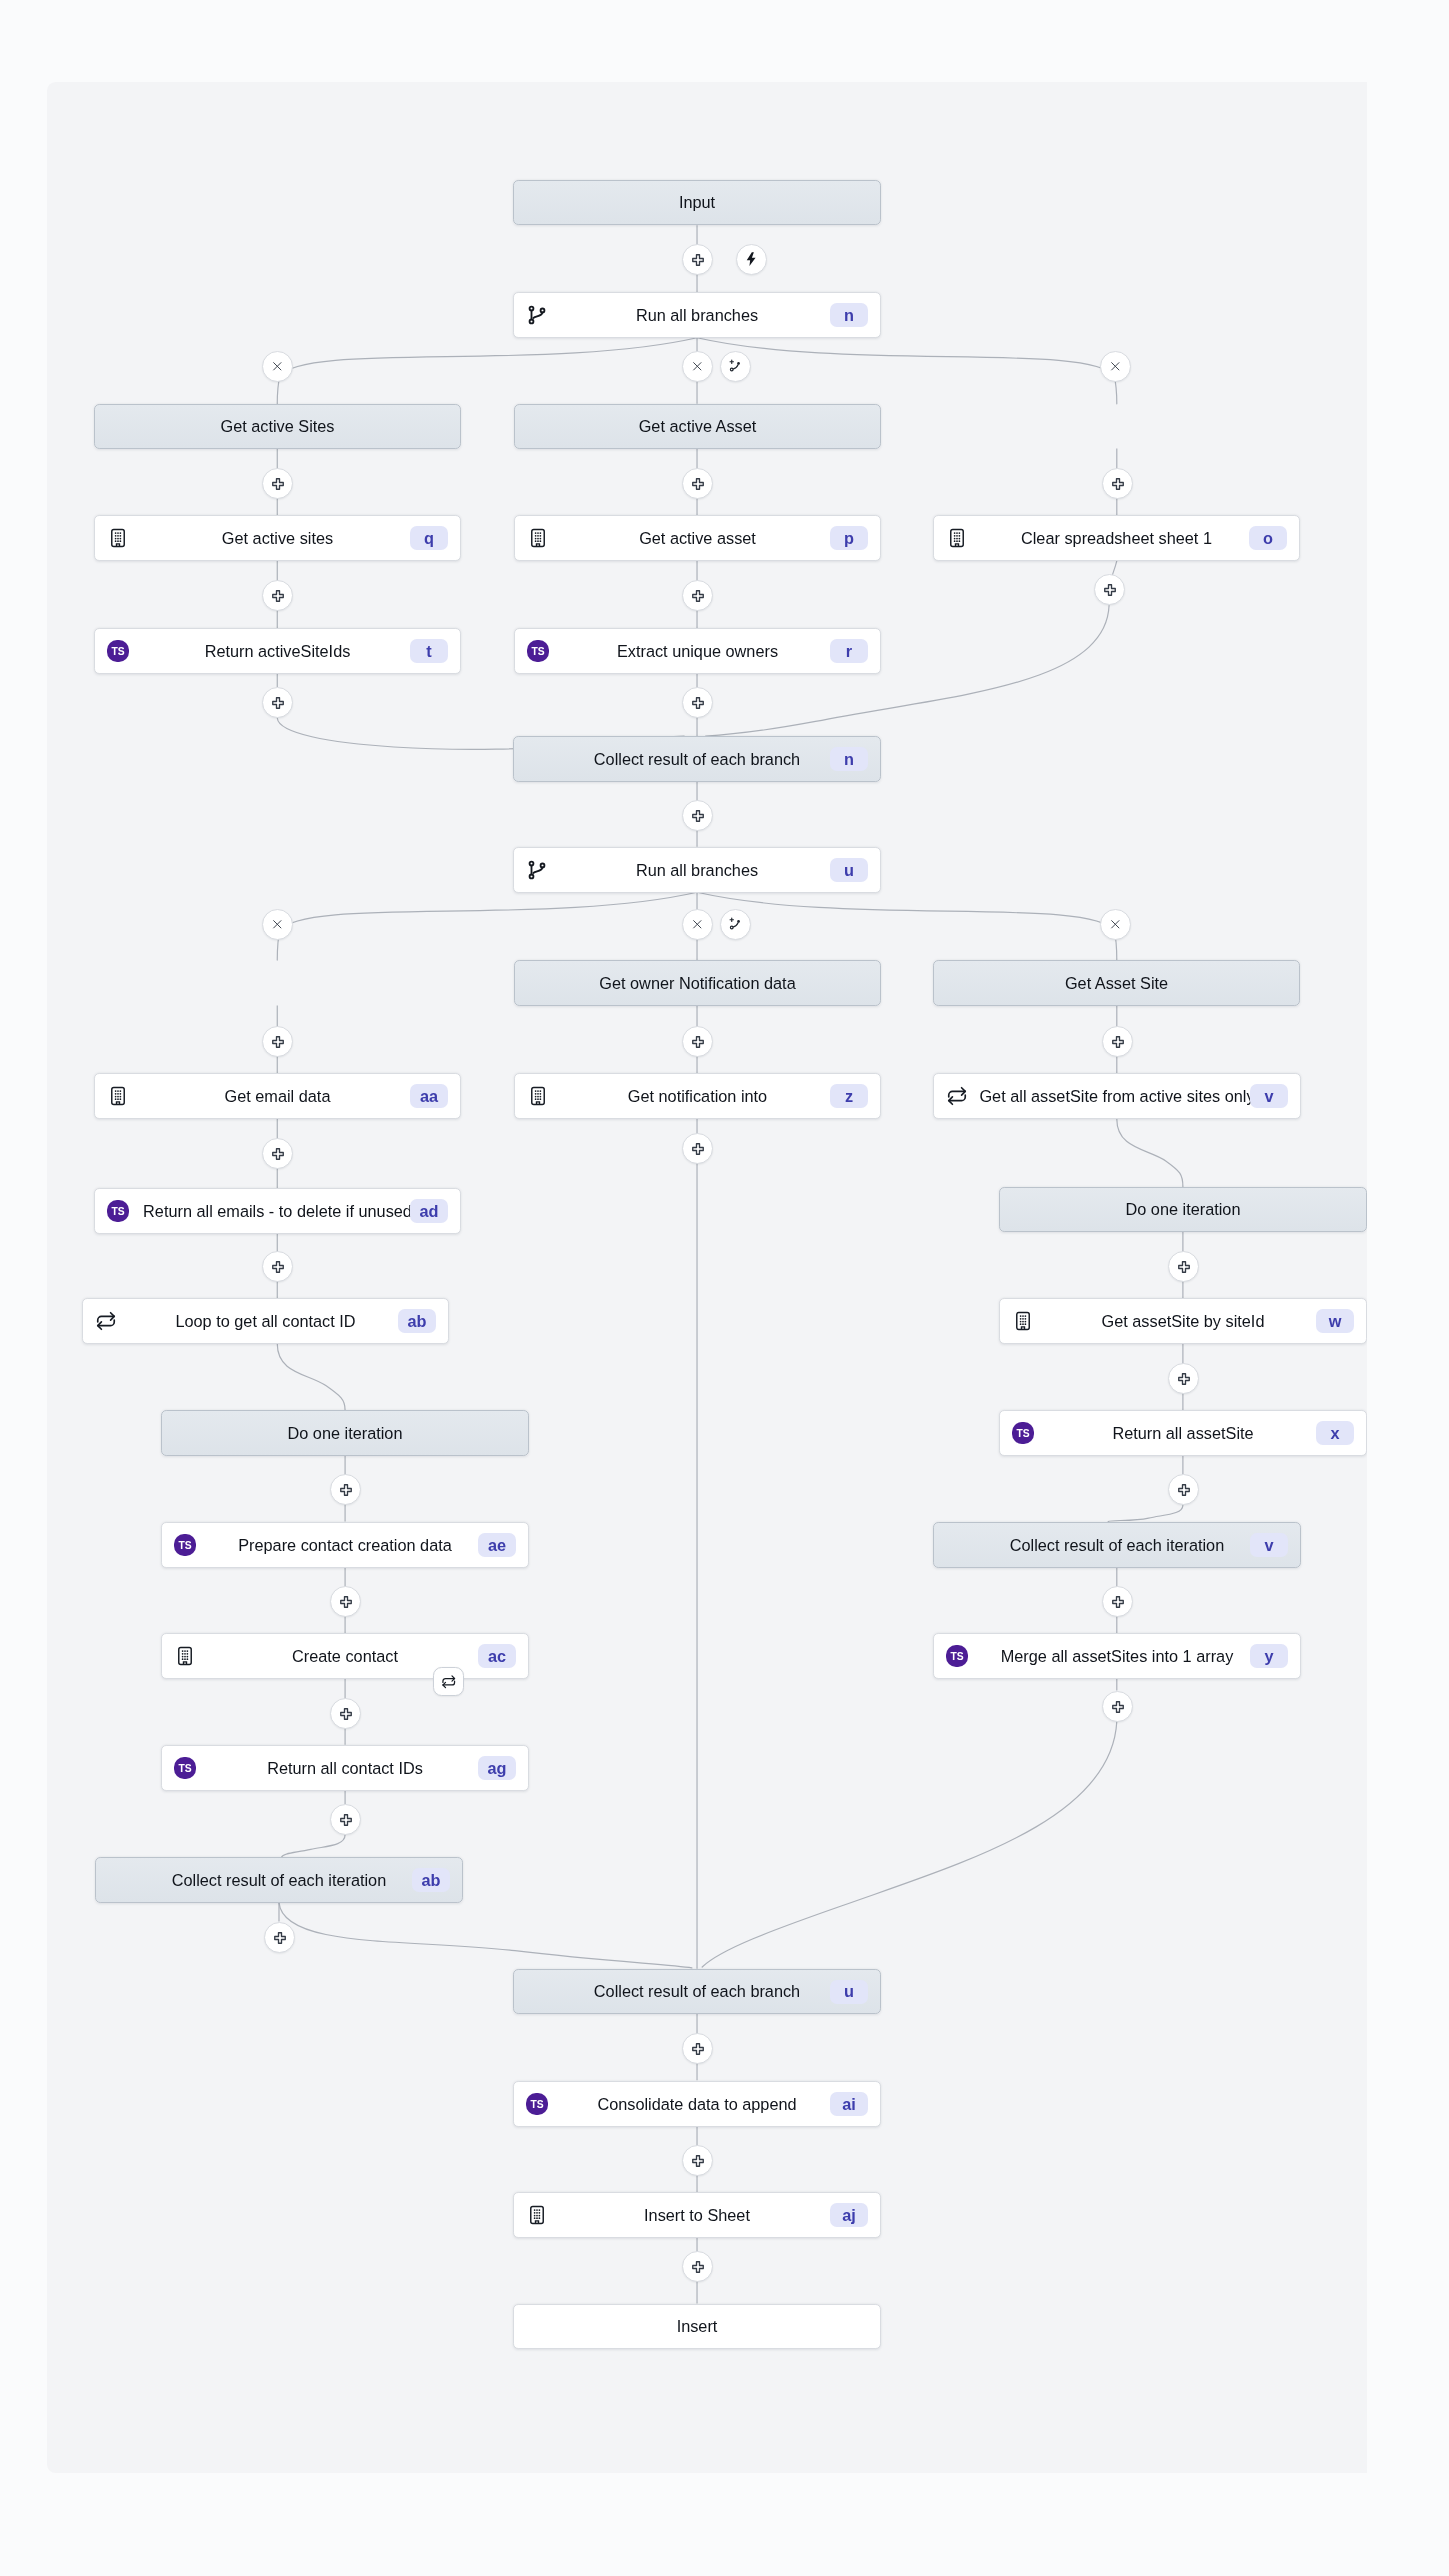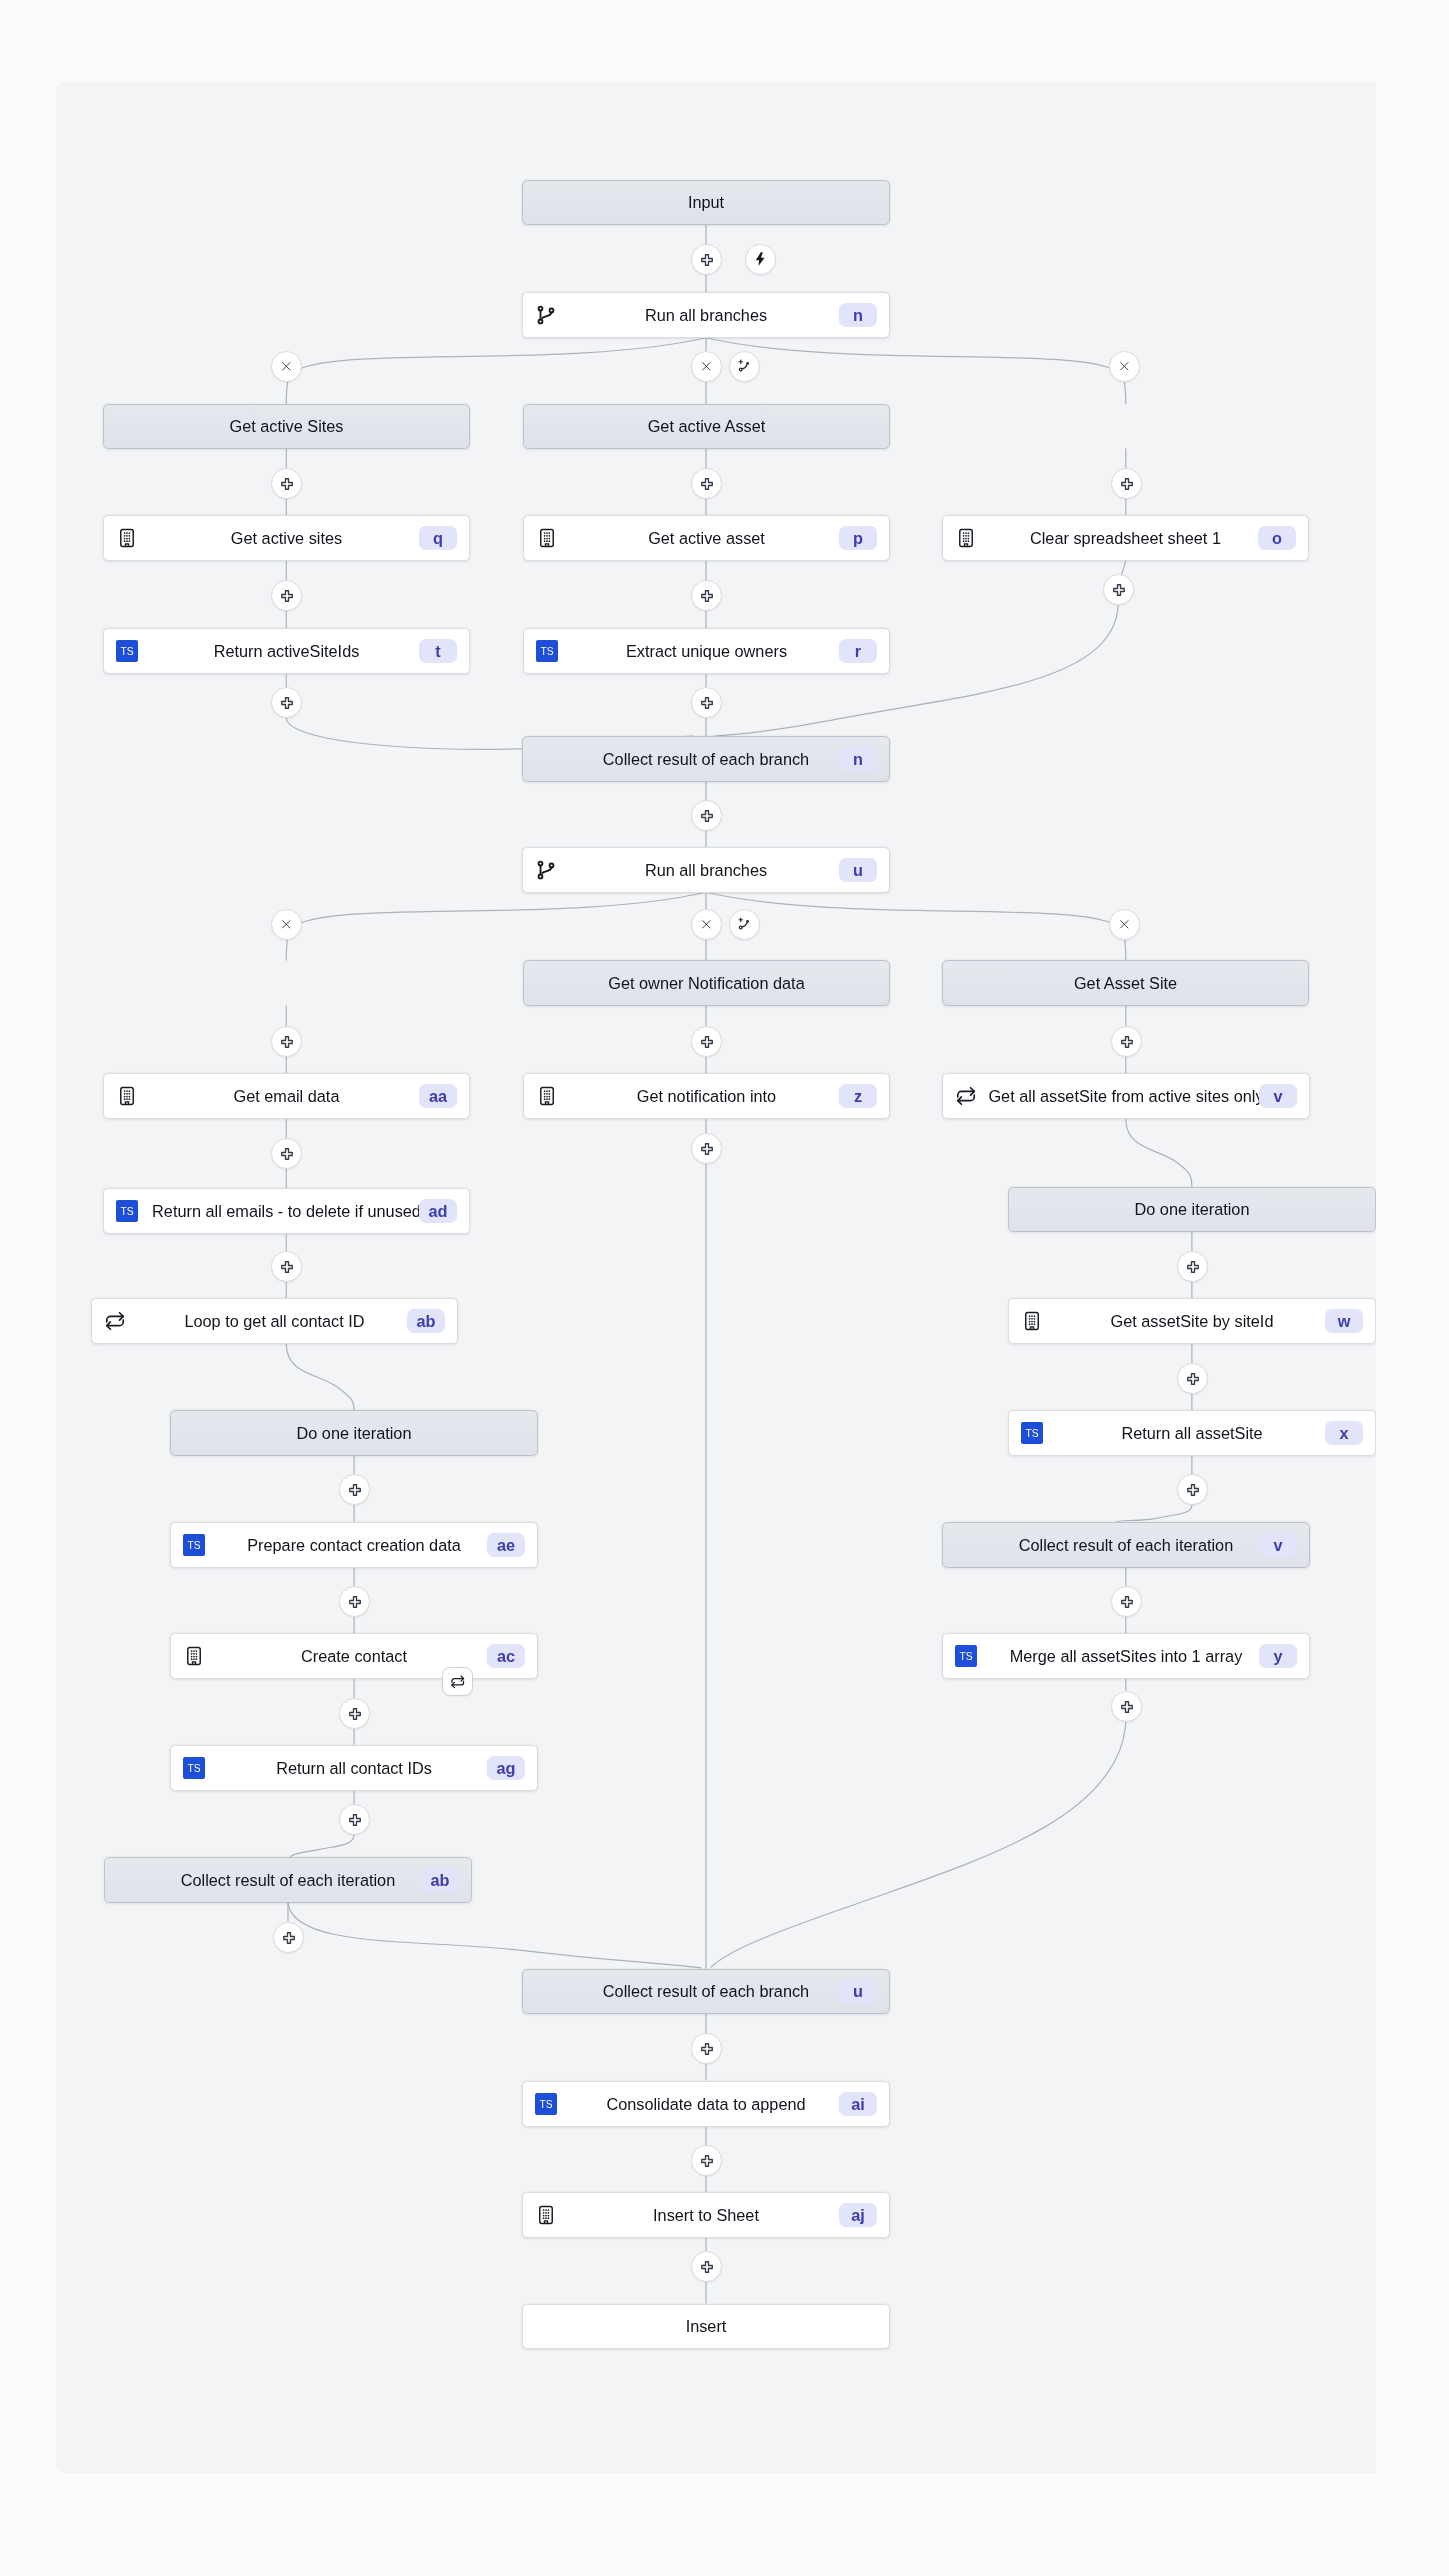--- a/index.html
+++ b/index.html
@@ -1,34 +1,34 @@
 <!DOCTYPE html>
 <html style="font-size:13.7px"><head>
 <meta charset="utf-8">
 <style>
   html,body{margin:0;padding:0;background:#fafbfc;}
   .stage{position:relative;width:1367px;height:2576px;overflow:hidden;
-         font-family:"Liberation Sans",sans-serif;margin-left:9px;}
+         font-family:"Liberation Sans",sans-serif;}
   .canvas{position:absolute;left:47px;top:82px;width:1355px;height:2391px;
           background:#f3f4f6;border-radius:8.6px;}
   .edges{position:absolute;left:0;top:0;z-index:1;}
   .node{position:absolute;height:46px;display:flex;align-items:center;justify-content:center;
         border-radius:5.2px;font-size:16.3px;color:#10141b;z-index:2;
         box-shadow:0 0.9px 2.6px rgba(25,35,55,.10);box-sizing:border-box;}
   .hdr{background:linear-gradient(#e4e9ee,#dde3e9);border:0.9px solid #bac2cb;}
   .card{background:#ffffff;border:0.9px solid #d9dce1;}
   .lbl{white-space:nowrap;}
   .icon{position:absolute;left:12px;top:50%;transform:translateY(-50%);
         width:22px;height:22px;display:flex;align-items:center;justify-content:center;}
   .badge{position:absolute;right:12px;top:50%;transform:translateY(-50%);
          min-width:38px;height:24px;padding:0 8.6px;box-sizing:border-box;border-radius:6.9px;
          background:#e2e5f9;color:#3d3dac;font-weight:bold;font-size:16.3px;
          display:flex;align-items:center;justify-content:center;}
-  .ts{width:22px;height:22px;border-radius:2px;background:#1d4ed8;color:#fff;
-      font-weight:normal;font-size:10.3px;display:flex;align-items:center;justify-content:center;}
+  .ts{width:22px;height:22px;border-radius:10px;background:#4c1d95;color:#fff;
+      font-weight:bold;font-size:10.3px;display:flex;align-items:center;justify-content:center;}
   .pbtn{position:absolute;width:31px;height:31px;border-radius:50%;background:#fff;
         border:0.9px solid #d9dce1;box-shadow:0 0.9px 1.7px rgba(25,35,55,.08);
         display:flex;align-items:center;justify-content:center;z-index:3;box-sizing:border-box;}
   .mini{position:absolute;left:433px;top:1667px;width:31px;height:29px;border-radius:8.6px;
         background:#fff;border:0.9px solid #ccd1d8;box-shadow:0 0.9px 1.7px rgba(0,0,0,.06);
         display:flex;align-items:center;justify-content:center;z-index:4;box-sizing:border-box;}
   .clip-ctl{position:absolute;left:1382px;top:1024px;width:20.6px;height:34px;background:#fff;
         border:0.9px solid #e3e5e9;border-radius:5.2px;box-shadow:0 0.9px 2.6px rgba(25,35,55,.15);
         z-index:3;box-sizing:border-box;}
   .clip-ctl .dash{position:absolute;left:2.6px;top:13.7px;width:7.7px;height:4.3px;background:#16181c;}

